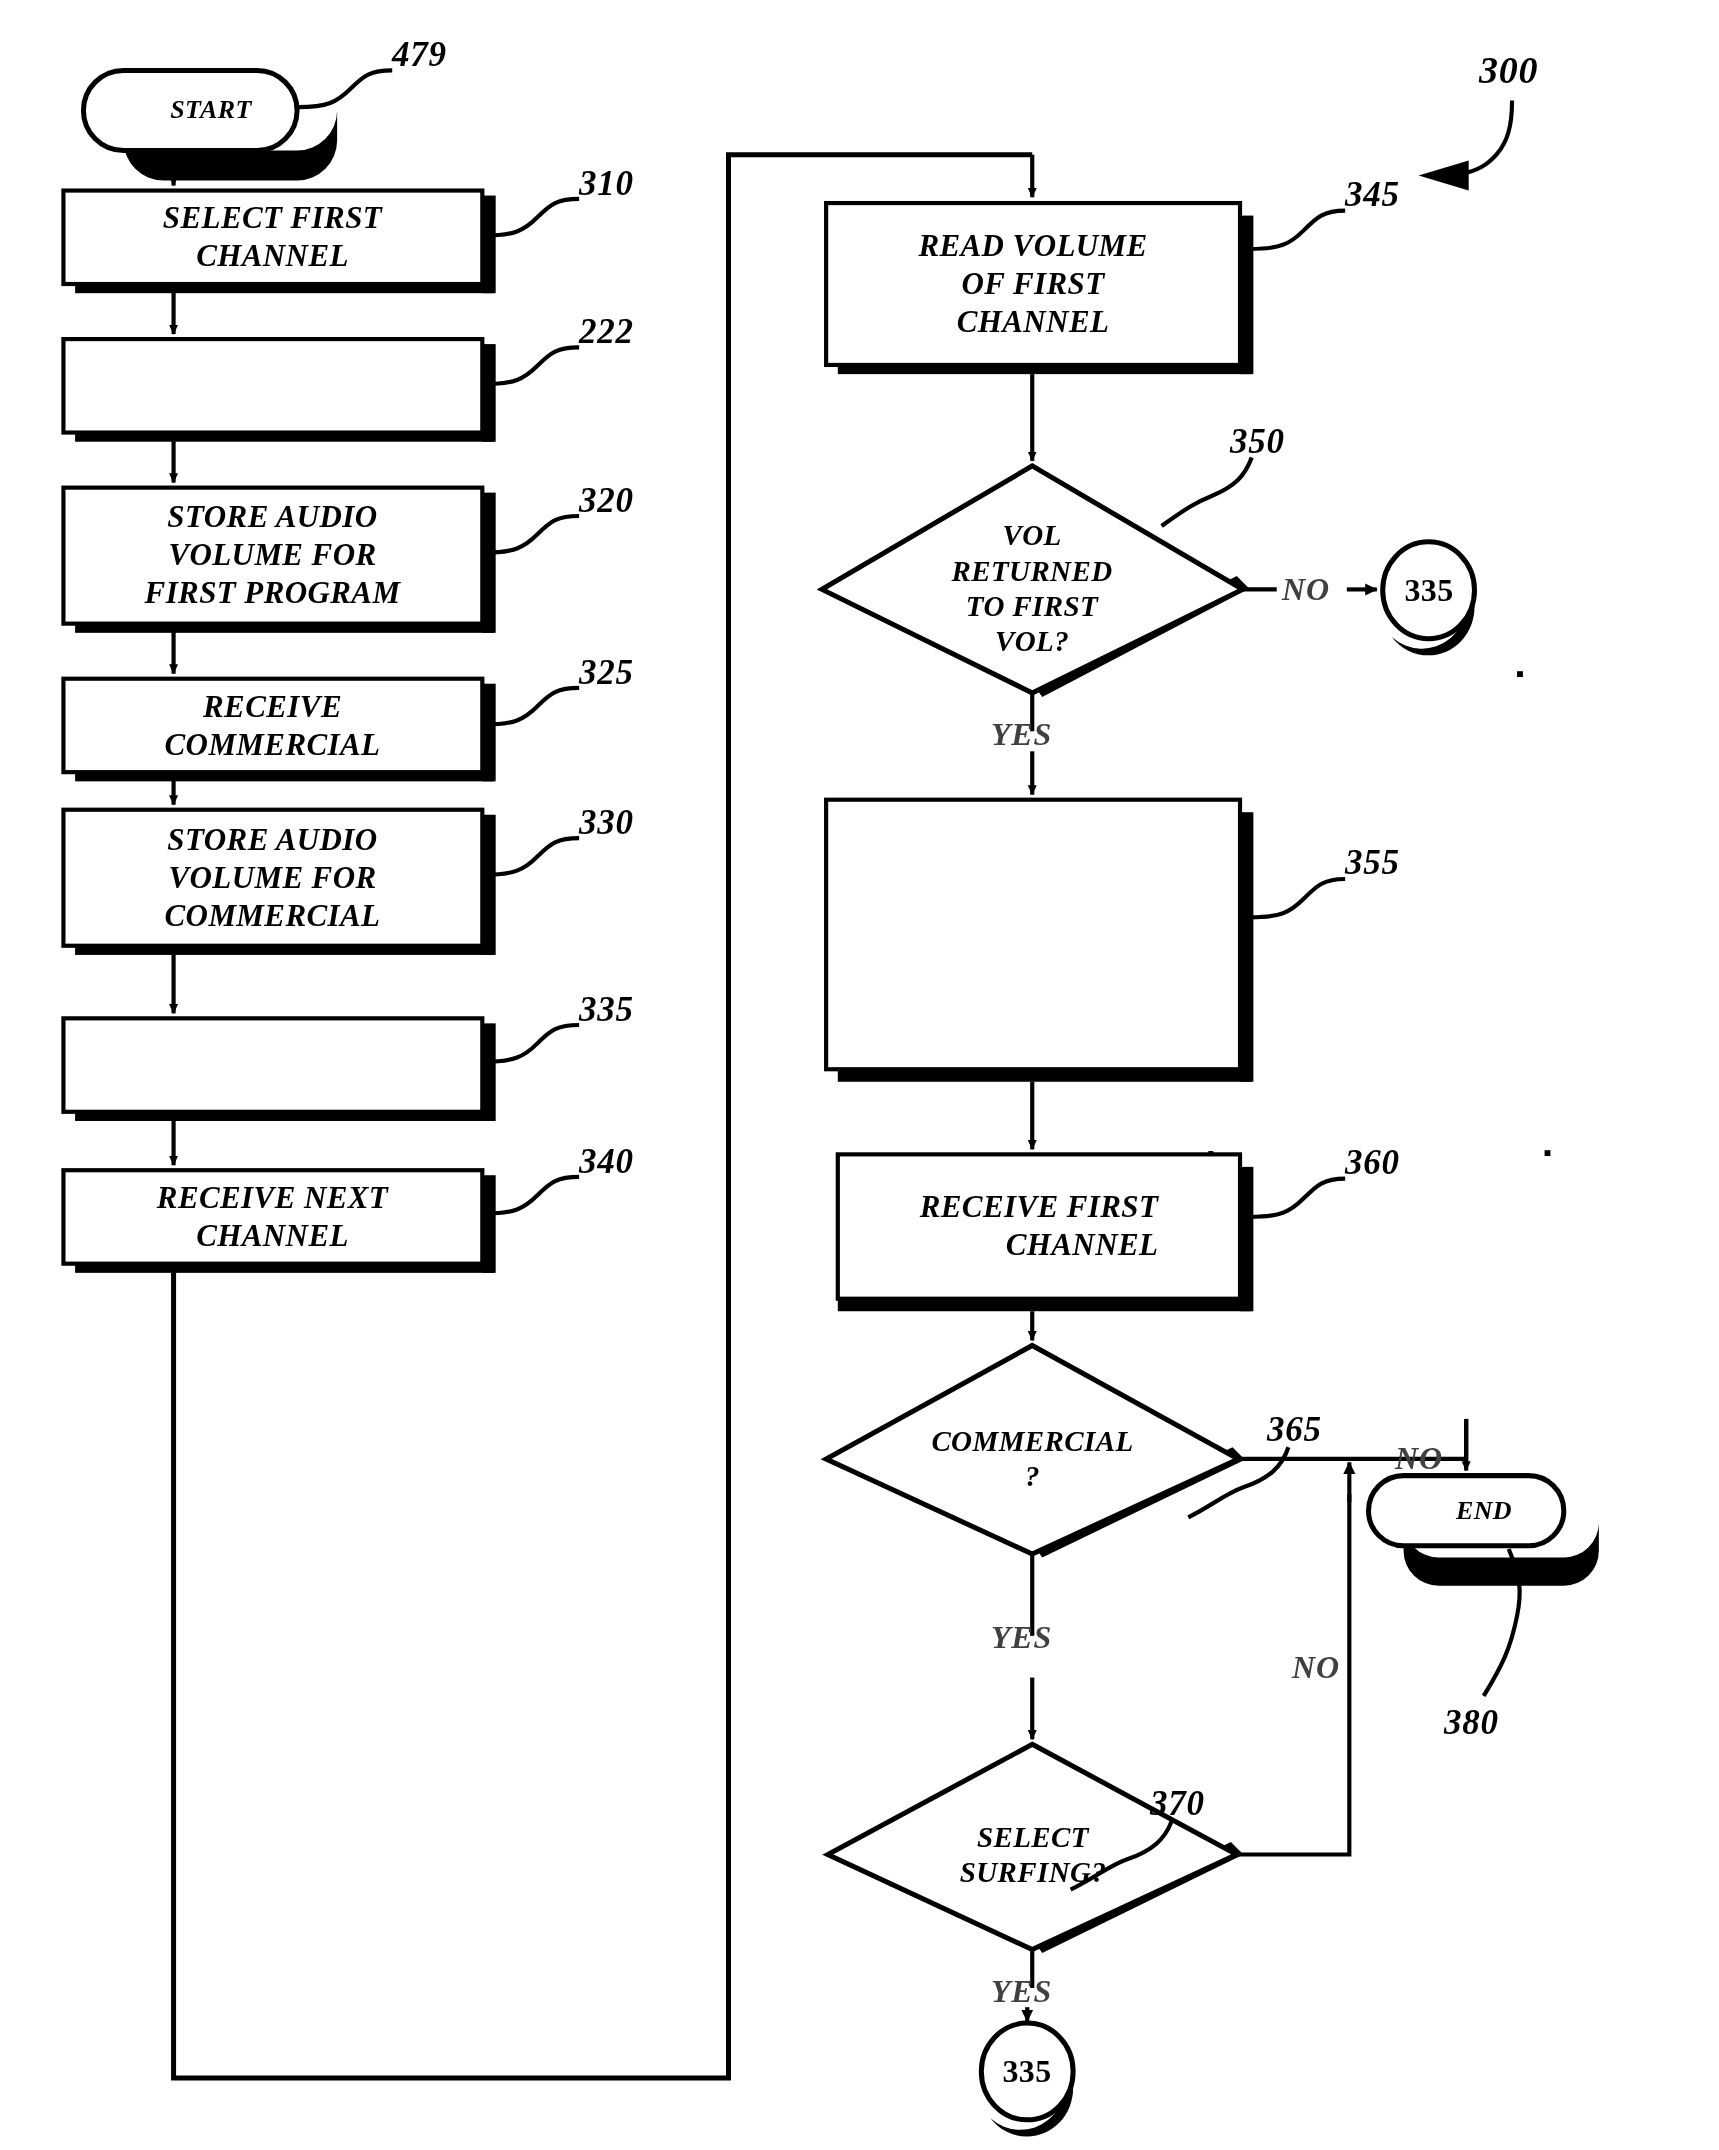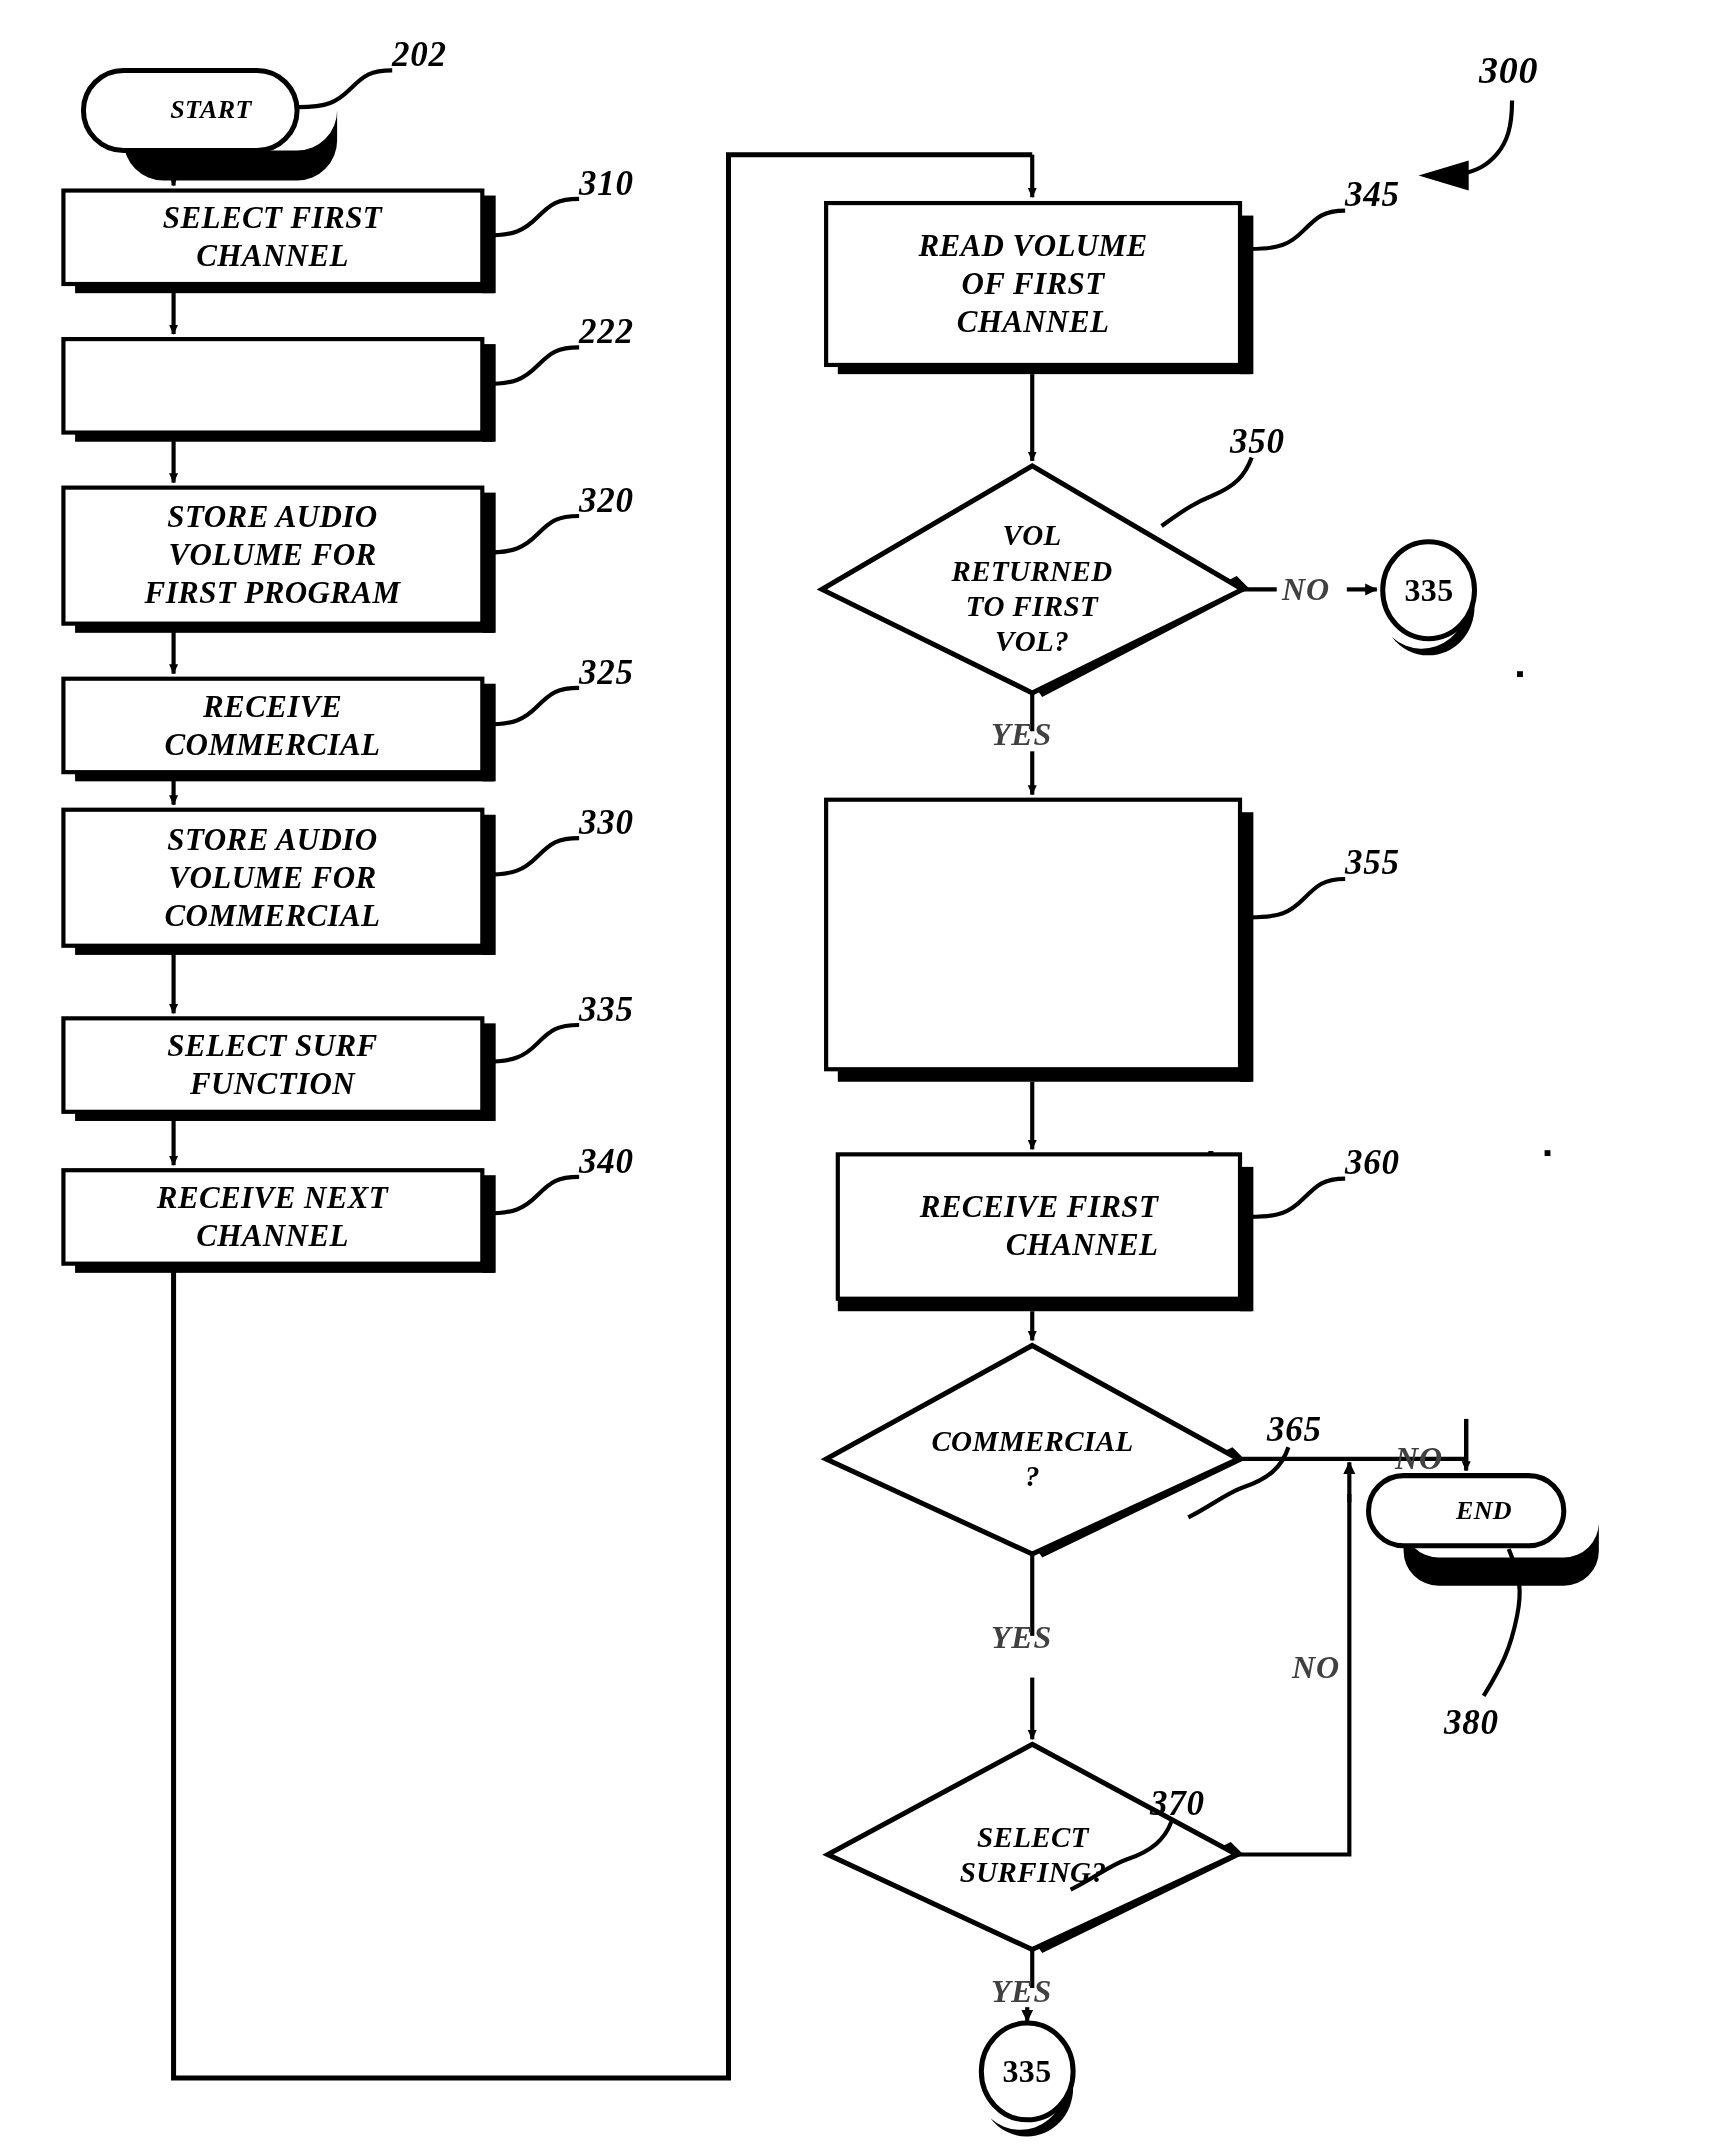--- a/index.html
+++ b/index.html
@@ -236,22 +236,20 @@
 VOLUME FOR
 FIRST PROGRAM</div>
 
   <div class="node-text box-text" style="left:63px; top:679px; width:419px; height:93px;">RECEIVE
 COMMERCIAL</div>
 
   <div class="node-text box-text" style="left:63px; top:810px; width:419px; height:136px;">STORE AUDIO
 VOLUME FOR
 COMMERCIAL</div>
 
-  <div class="node-text box-text" style="left:63px; top:1018px; width:419px; height:93px;">SELECT SURF
-FUNCTION</div>
 
   <div class="node-text box-text" style="left:63px; top:1170px; width:419px; height:93px;">RECEIVE NEXT
 CHANNEL</div>
 
   <div class="node-text box-text" style="left:826px; top:203px; width:414px; height:162px;">READ VOLUME
 OF FIRST
 CHANNEL</div>
 
   <div class="node-text diamond-text" style="left:880px; top:499px; width:304px; height:180px;">VOL
 RETURNED
@@ -274,21 +272,21 @@
 
   <div class="node-text conn-text" style="left:981px; top:2023px; width:92px; height:97px;">335</div>
 
   <div class="edgelabel" style="left:1282px; top:571px;">NO</div>
   <div class="edgelabel" style="left:991px; top:716px;">YES</div>
   <div class="edgelabel" style="left:1395px; top:1440px;">NO</div>
   <div class="edgelabel" style="left:991px; top:1619px;">YES</div>
   <div class="edgelabel" style="left:1292px; top:1649px;">NO</div>
   <div class="edgelabel" style="left:991px; top:1973px;">YES</div>
 
-  <div class="refnum" style="left:392px; top:35px;">202</div>
+  <div class="refnum" style="left:392px; top:35px;">479</div>
   <div class="refnum" style="left:579px; top:164px;">310</div>
   <div class="refnum" style="left:579px; top:312px;">222</div>
   <div class="refnum" style="left:579px; top:481px;">320</div>
   <div class="refnum" style="left:579px; top:653px;">325</div>
   <div class="refnum" style="left:579px; top:803px;">330</div>
   <div class="refnum" style="left:579px; top:990px;">335</div>
   <div class="refnum" style="left:579px; top:1142px;">340</div>
   <div class="refnum" style="left:1345px; top:175px;">345</div>
   <div class="refnum" style="left:1230px; top:422px;">350</div>
   <div class="refnum" style="left:1345px; top:843px;">355</div>

